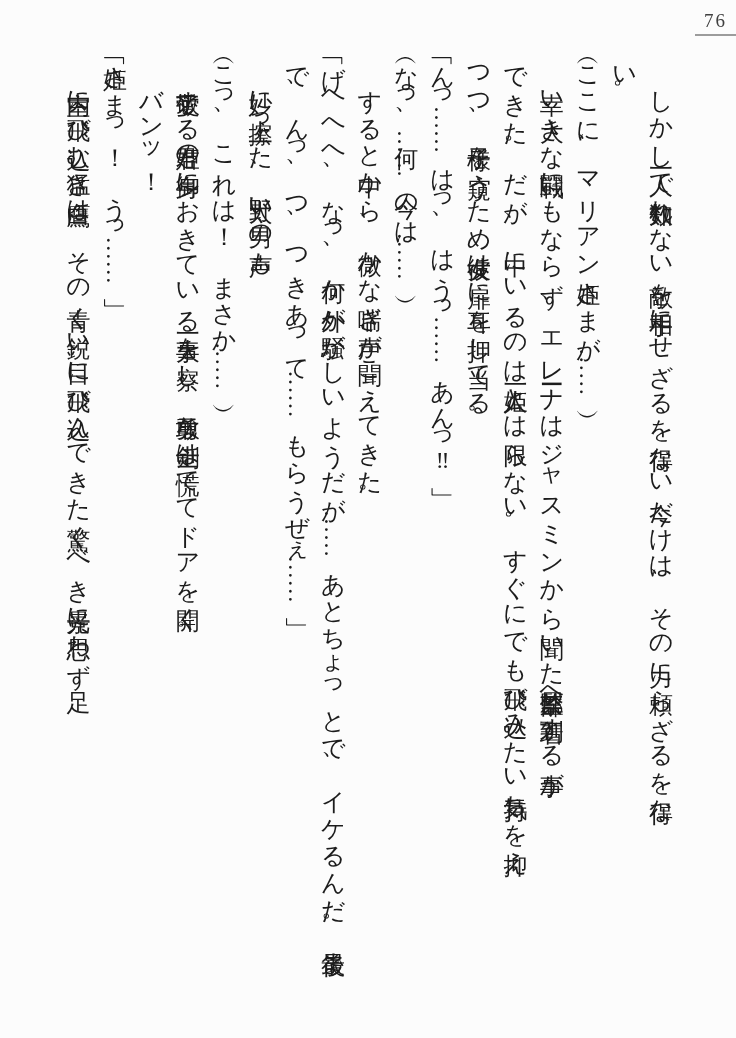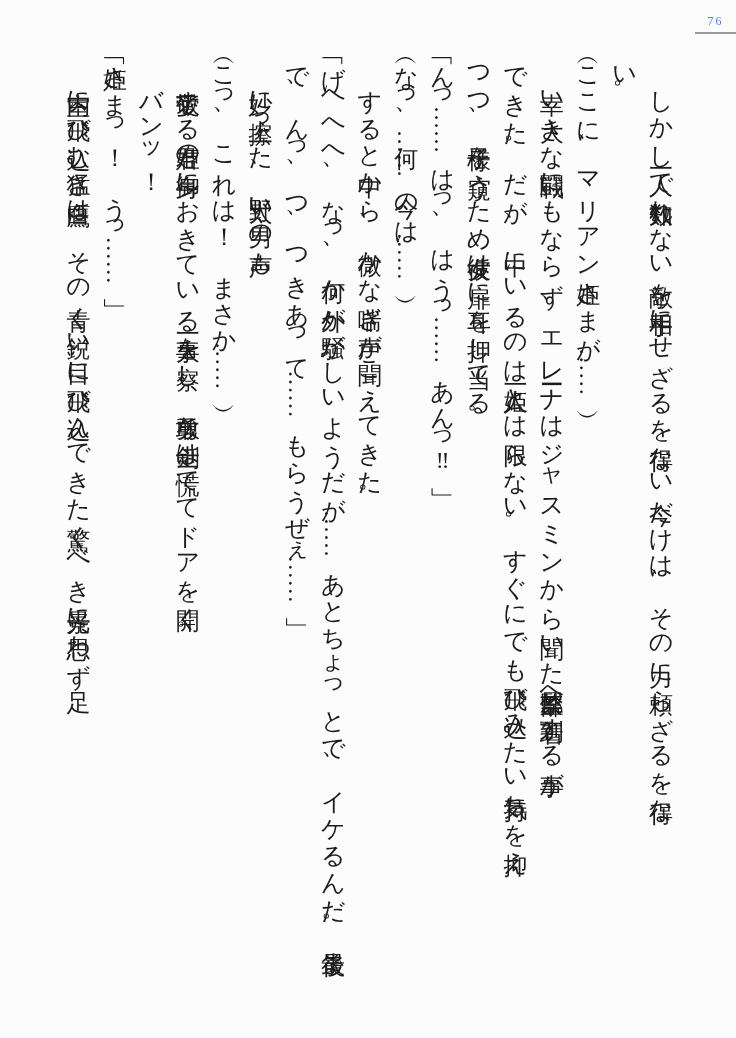--- a/index.html
+++ b/index.html
@@ -22,23 +22,23 @@
   .pagenum-wrap {
     position: absolute;
     top: 11px;
     right: 0;
     width: 41px;
     text-align: center;
     padding-bottom: 3px;
     border-bottom: 2px solid #9c9c9c;
   }
   .pagenum-wrap .num {
-    font-size: 12px;
+    font-size: 19px;
     line-height: 1;
-    color: #3b82f6;
+    color: #404040;
     letter-spacing: 2px;
   }
   .text-block {
     position: absolute;
     top: 50px;
     right: 57px;
     height: 964px;
     writing-mode: vertical-rl;
     text-orientation: mixed;
     font-size: 24px;

